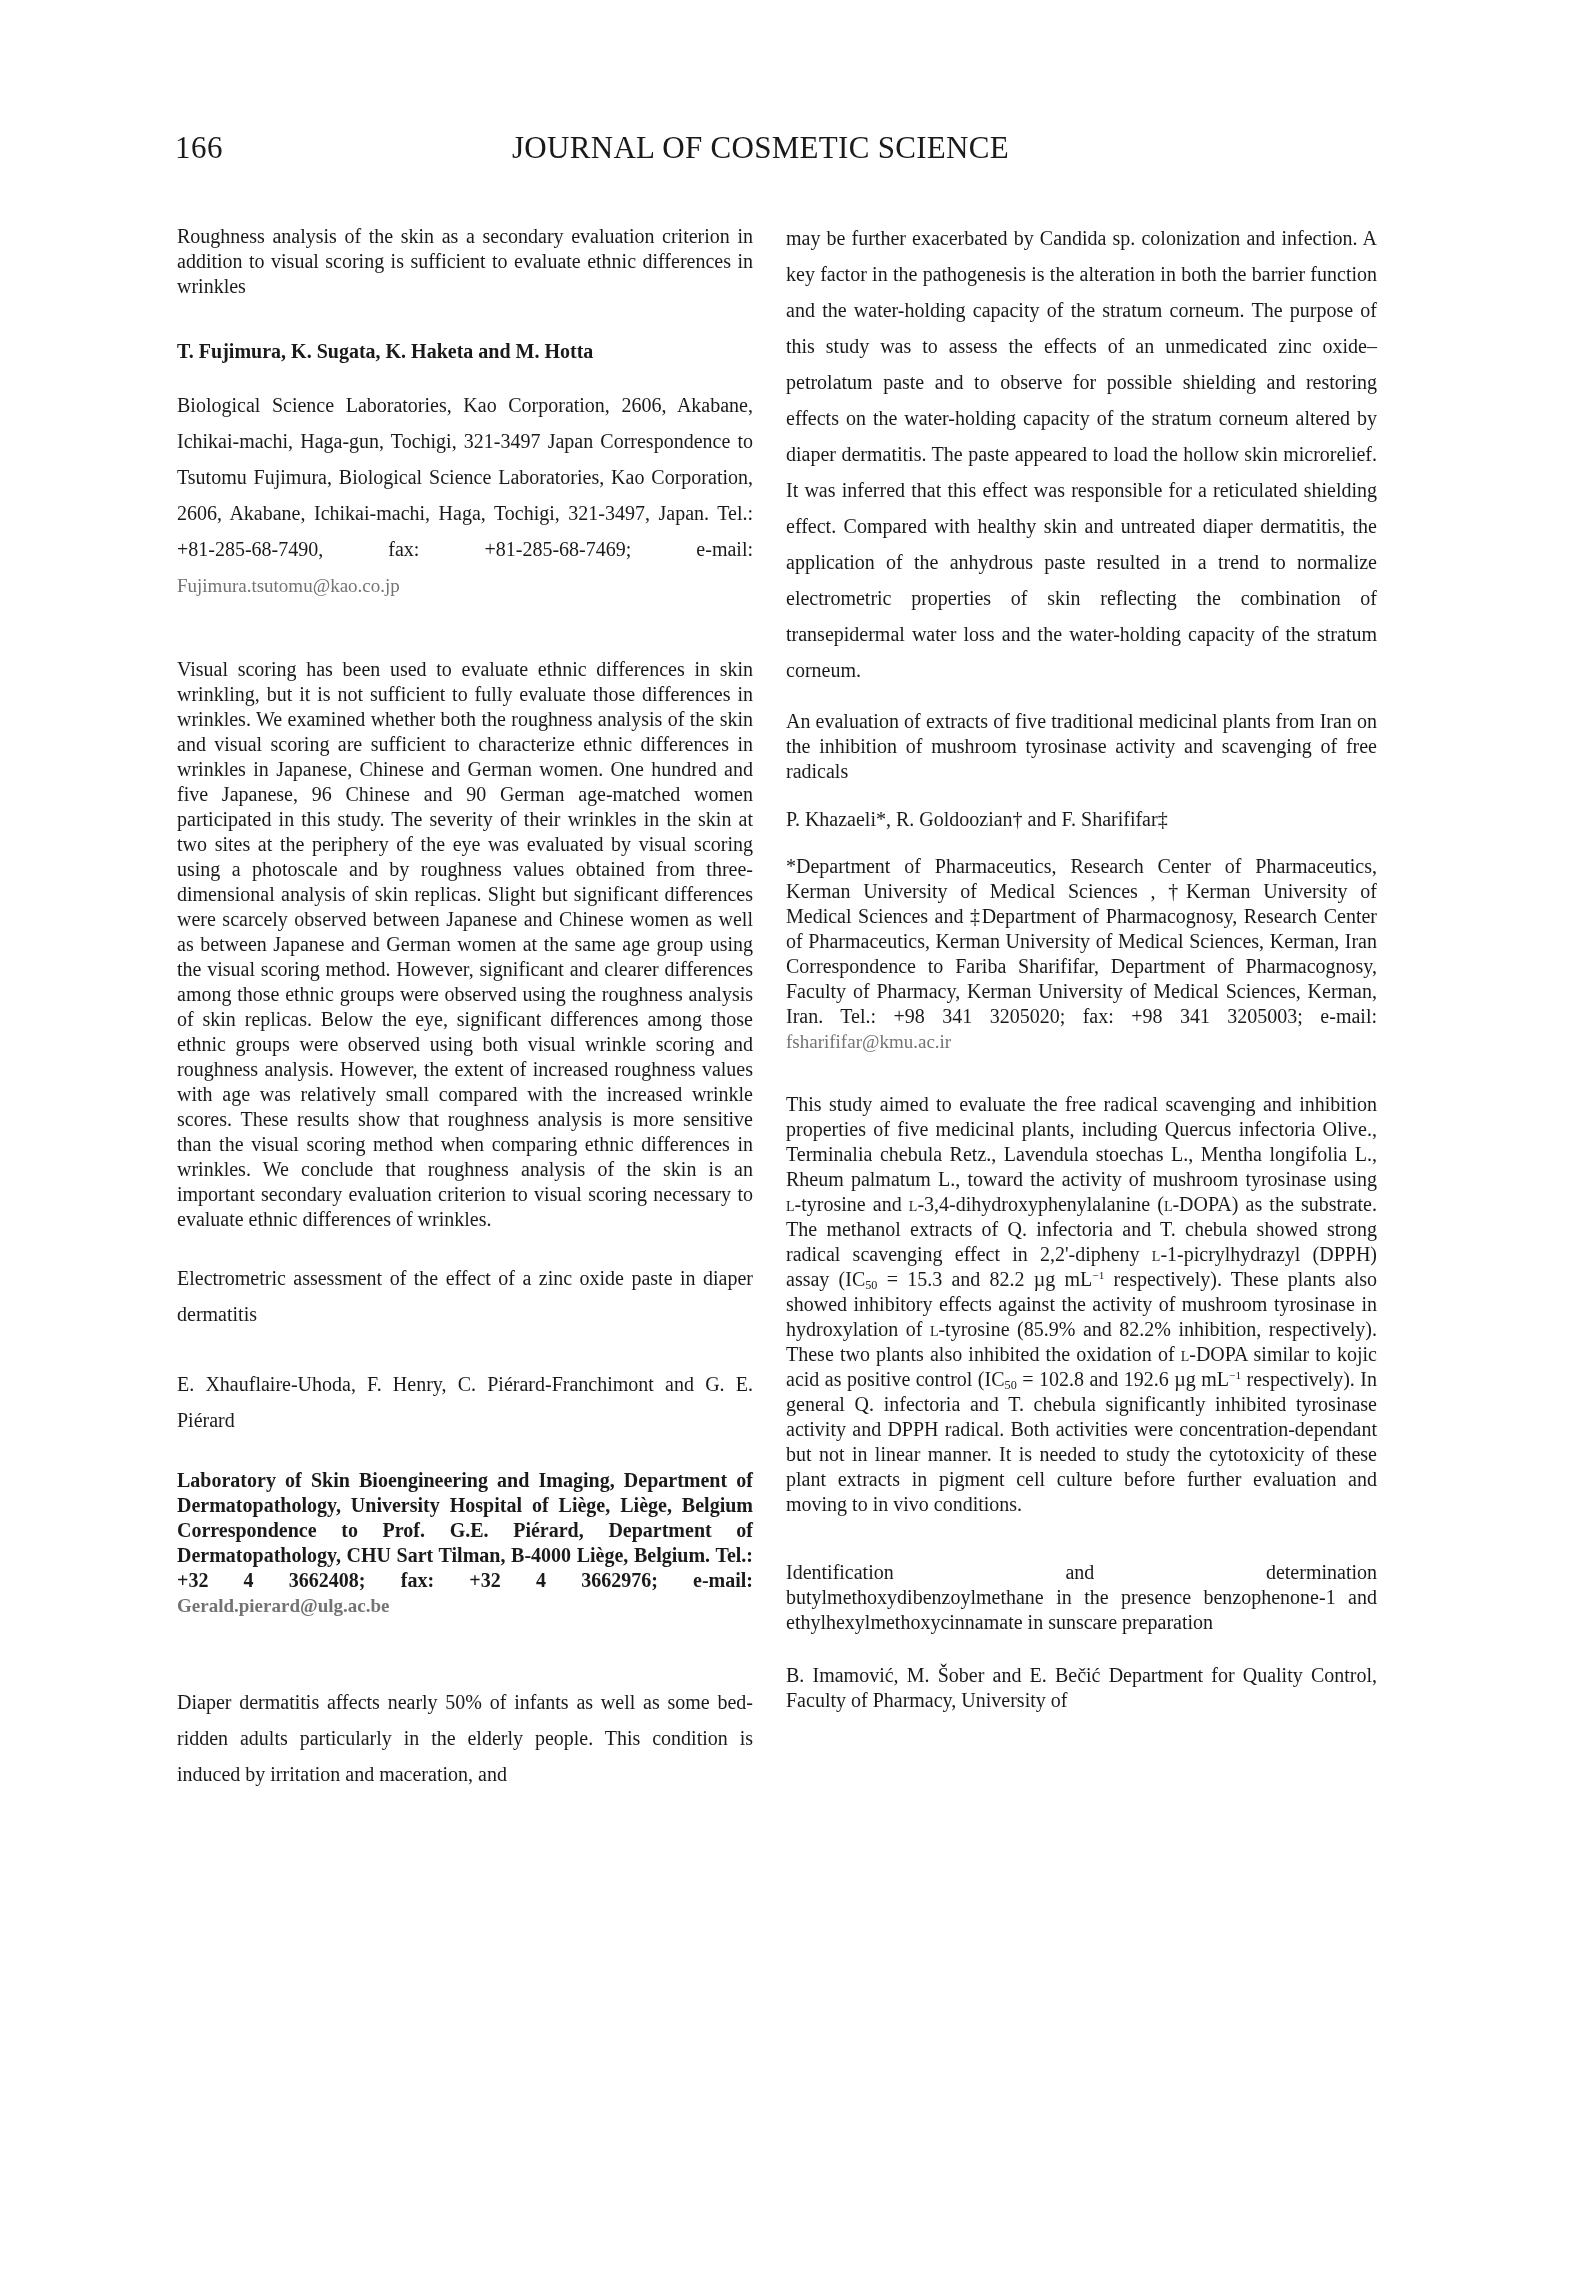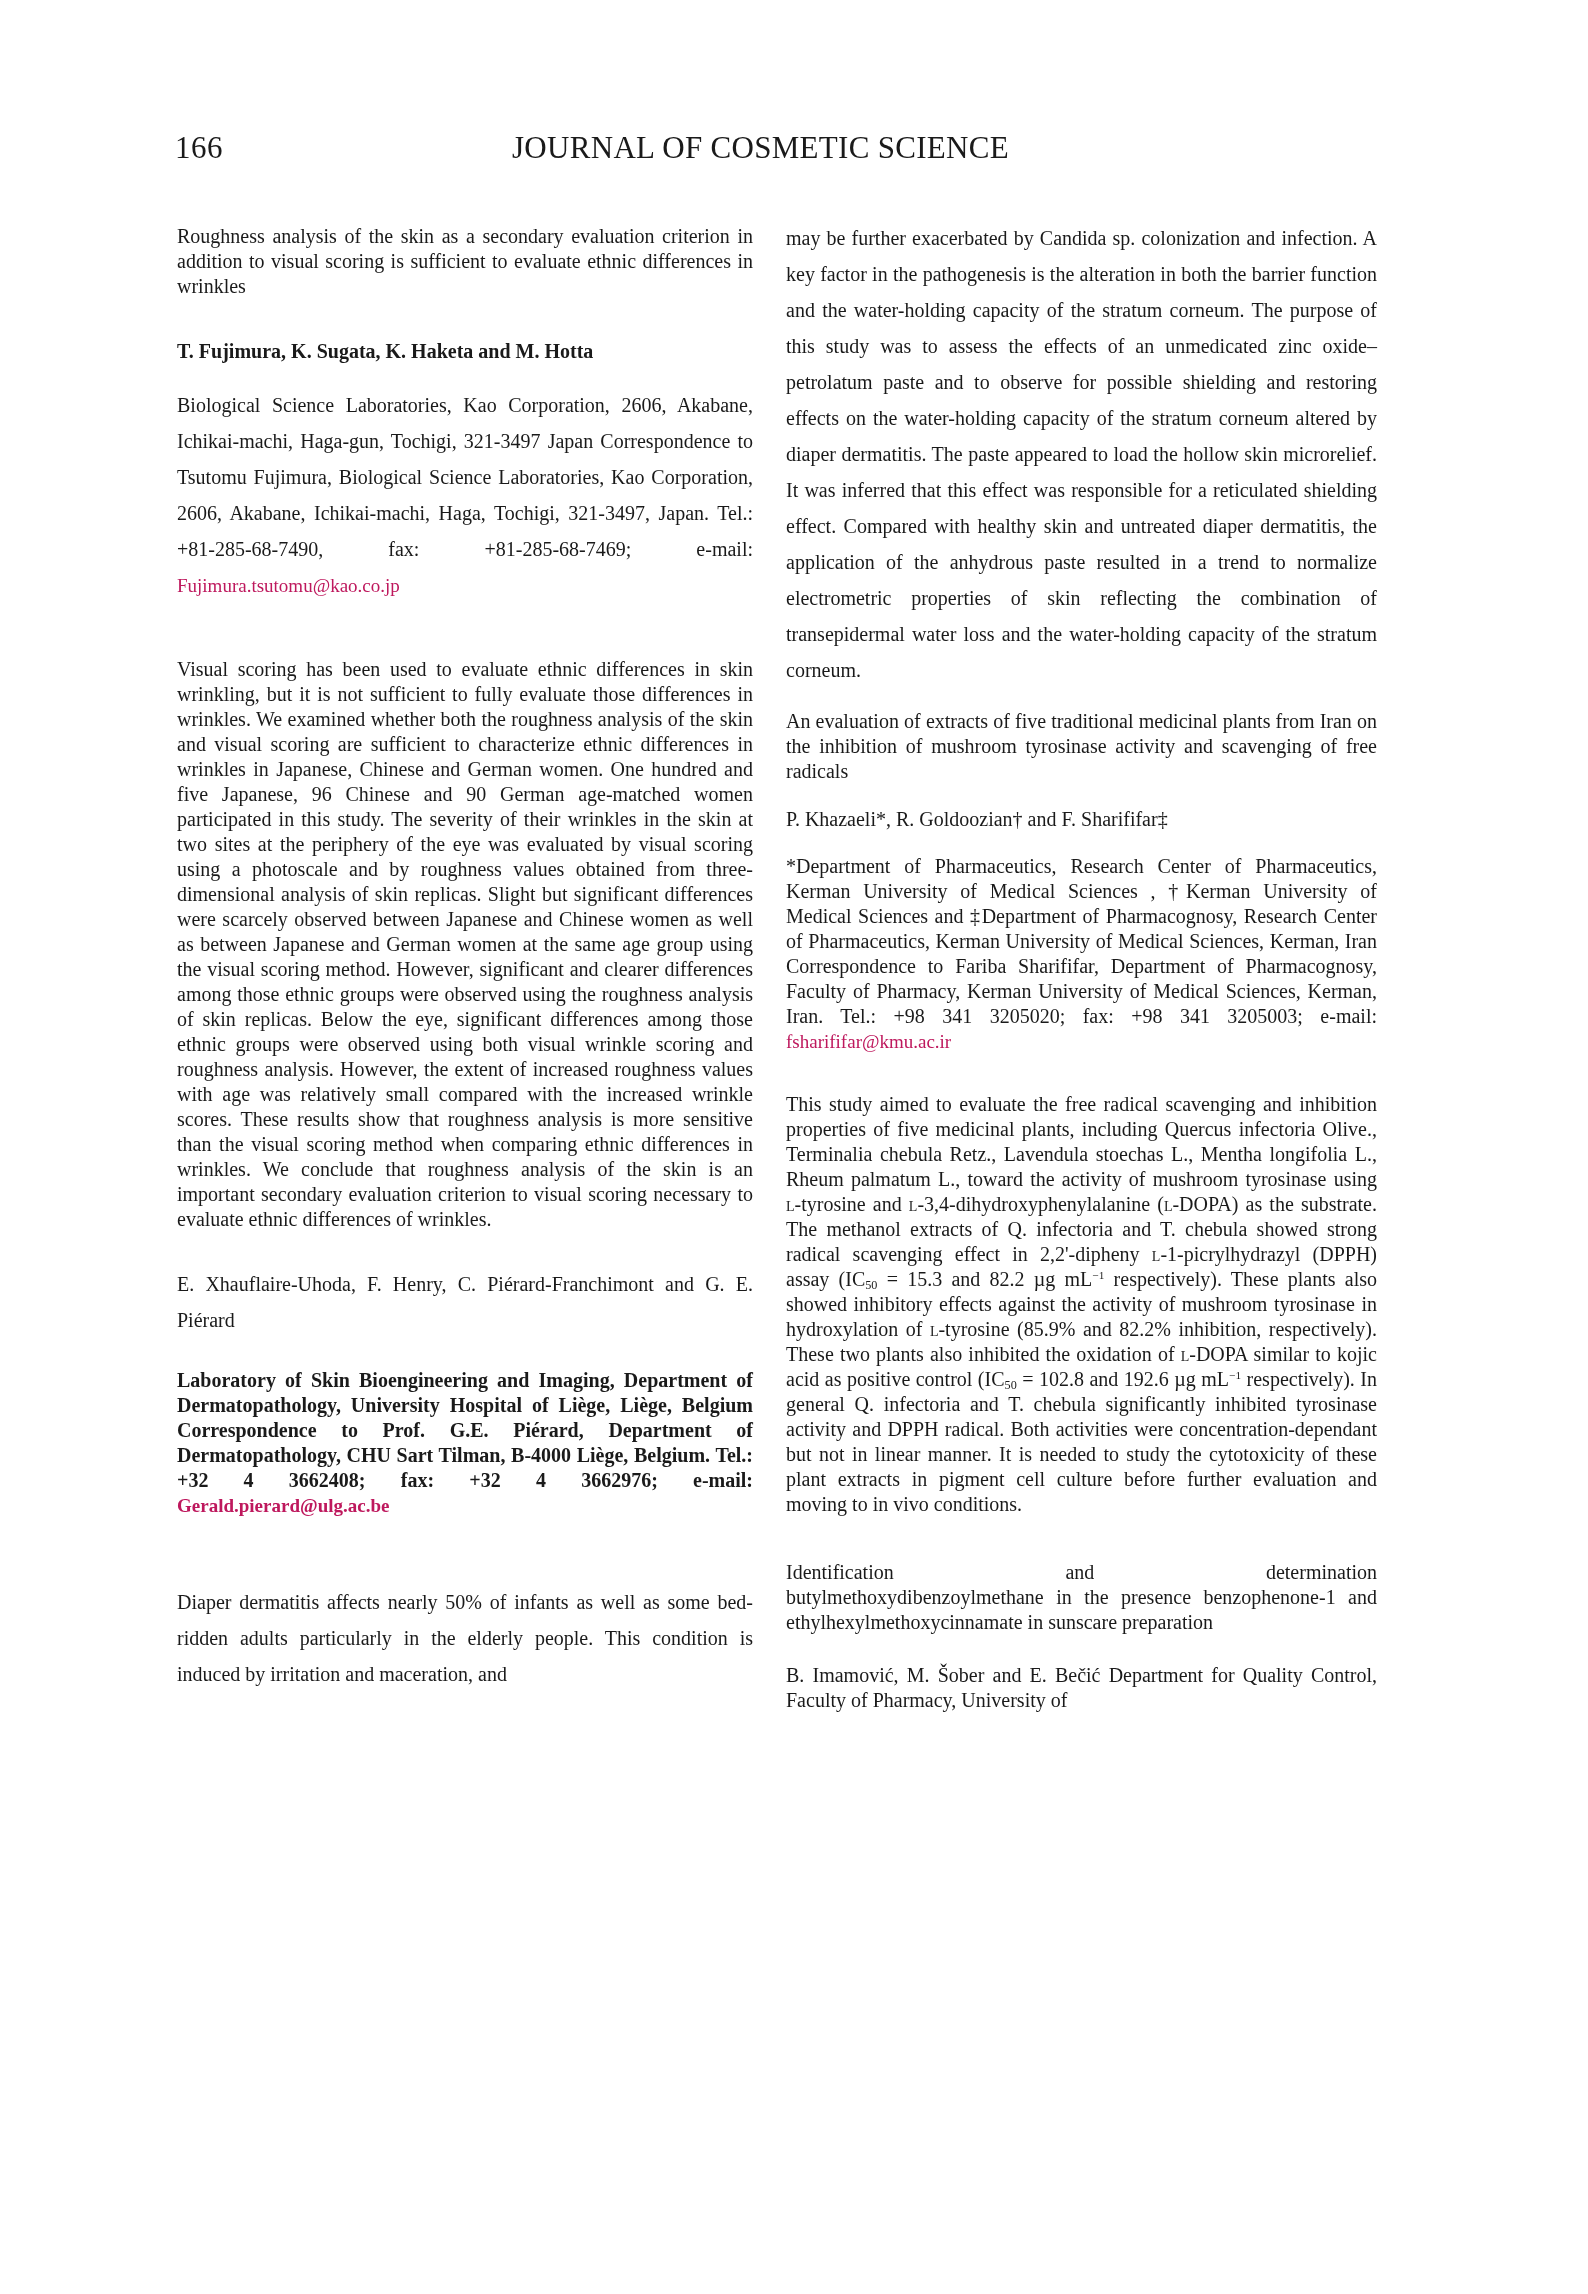--- a/index.html
+++ b/index.html
@@ -9,40 +9,41 @@
   .page-number { position: absolute; left: 175px; top: 0; font-size: 31px; letter-spacing: 0.5px; }
   .journal-title { position: absolute; left: 512px; top: 0; font-size: 31px; letter-spacing: 0.3px; }
   .col { position: absolute; top: 224px; font-size: 20px; }
   .col-left { left: 177px; width: 576px; }
   .col-right { left: 786px; width: 591px; }
   p { margin: 0; text-align: justify; }
   .tight { line-height: 25px; }
   .loose { line-height: 36px; }
   .title { }
   .authors { }
-  .email { color: #be185d; font-size: 19px; }
+  .email { color: #737373; font-size: 19px; }
   sub { font-size: 12.2px; vertical-align: -2.8px; line-height: 0; }
   sup { font-size: 11.3px; vertical-align: 7.5px; line-height: 0; }
   .sc { font-variant: small-caps; }
   .spread { text-align: justify; text-align-last: justify; }
 </style>
 </head>
 <body>
 
 <div class="page-header">
   <span class="page-number">166</span>
   <span class="journal-title">JOURNAL OF COSMETIC SCIENCE</span>
 </div>
 
 <div class="col col-left">
   <p class="tight title" style="margin-top:0;">Roughness analysis of the skin as a secondary evaluation criterion in addition to visual scoring is sufficient to evaluate ethnic differences in wrinkles</p>
   <p class="tight authors" style="margin-top:40px;font-weight:bold;">T. Fujimura, K. Sugata, K. Haketa and M. Hotta</p>
   <p class="loose" style="margin-top:22.6px;"><span>Biological Science Laboratories, Kao Corporation, 2606, Akabane, Ichikai-machi, Haga-gun, Tochigi, 321-3497 Japan Correspondence to Tsutomu Fujimura, Biological Science Laboratories, Kao Corporation, 2606, Akabane, Ichikai-machi, Haga, Tochigi, 321-3497, Japan. Tel.: +81-285-68-7490, fax: +81-285-68-7469; e-mail: </span><span class="email">Fujimura.tsutomu@kao.co.jp</span></p>
   <p class="tight" style="margin-top:53px;">Visual scoring has been used to evaluate ethnic differences in skin wrinkling, but it is not sufficient to fully evaluate those differences in wrinkles. We examined whether both the roughness analysis of the skin and visual scoring are sufficient to characterize ethnic differences in wrinkles in Japanese, Chinese and German women. One hundred and five Japanese, 96 Chinese and 90 German age-matched women participated in this study. The severity of their wrinkles in the skin at two sites at the periphery of the eye was evaluated by visual scoring using a photoscale and by roughness values obtained from three-dimensional analysis of skin replicas. Slight but significant differences were scarcely observed between Japanese and Chinese women as well as between Japanese and German women at the same age group using the visual scoring method. However, significant and clearer differences among those ethnic groups were observed using the roughness analysis of skin replicas. Below the eye, significant differences among those ethnic groups were observed using both visual wrinkle scoring and roughness analysis. However, the extent of increased roughness values with age was relatively small compared with the increased wrinkle scores. These results show that roughness analysis is more sensitive than the visual scoring method when comparing ethnic differences in wrinkles. We conclude that roughness analysis of the skin is an important secondary evaluation criterion to visual scoring necessary to evaluate ethnic differences of wrinkles.</p>
 
+  <p class="loose title" style="margin-top:28px;">Electrometric assessment of the effect of a zinc oxide paste in diaper dermatitis</p>
   <p class="loose authors" style="margin-top:34px;">E. Xhauflaire-Uhoda, F. Henry, C. Piérard-Franchimont and G. E. Piérard</p>
   <p class="tight" style="margin-top:30px;font-weight:bold;"><span>Laboratory of Skin Bioengineering and Imaging, Department of Dermatopathology, University Hospital of Liège, Liège, Belgium Correspondence to Prof. G.E. Piérard, Department of Dermatopathology, CHU Sart Tilman, B-4000 Liège, Belgium. Tel.: +32 4 3662408; fax: +32 4 3662976; e-mail: </span><span class="email">Gerald.pierard@ulg.ac.be</span></p>
   <p class="loose" style="margin-top:66px;">Diaper dermatitis affects nearly 50% of infants as well as some bed-ridden adults particularly in the elderly people. This condition is induced by irritation and maceration, and</p>
 </div>
 
 <div class="col col-right">
   <p class="loose" style="margin-top:-3.8px;">may be further exacerbated by Candida sp. colonization and infection. A key factor in the pathogenesis is the alteration in both the barrier function and the water-holding capacity of the stratum corneum. The purpose of this study was to assess the effects of an unmedicated zinc oxide–petrolatum paste and to observe for possible shielding and restoring effects on the water-holding capacity of the stratum corneum altered by diaper dermatitis. The paste appeared to load the hollow skin microrelief. It was inferred that this effect was responsible for a reticulated shielding effect. Compared with healthy skin and untreated diaper dermatitis, the application of the anhydrous paste resulted in a trend to normalize electrometric properties of skin reflecting the combination of transepidermal water loss and the water-holding capacity of the stratum corneum.</p>
 
   <p class="tight title" style="margin-top:21px;">An evaluation of extracts of five traditional medicinal plants from Iran on the inhibition of mushroom tyrosinase activity and scavenging of free radicals</p>
   <p class="tight authors" style="margin-top:22.6px;">P. Khazaeli*, R. Goldoozian† and F. Sharififar‡</p>

